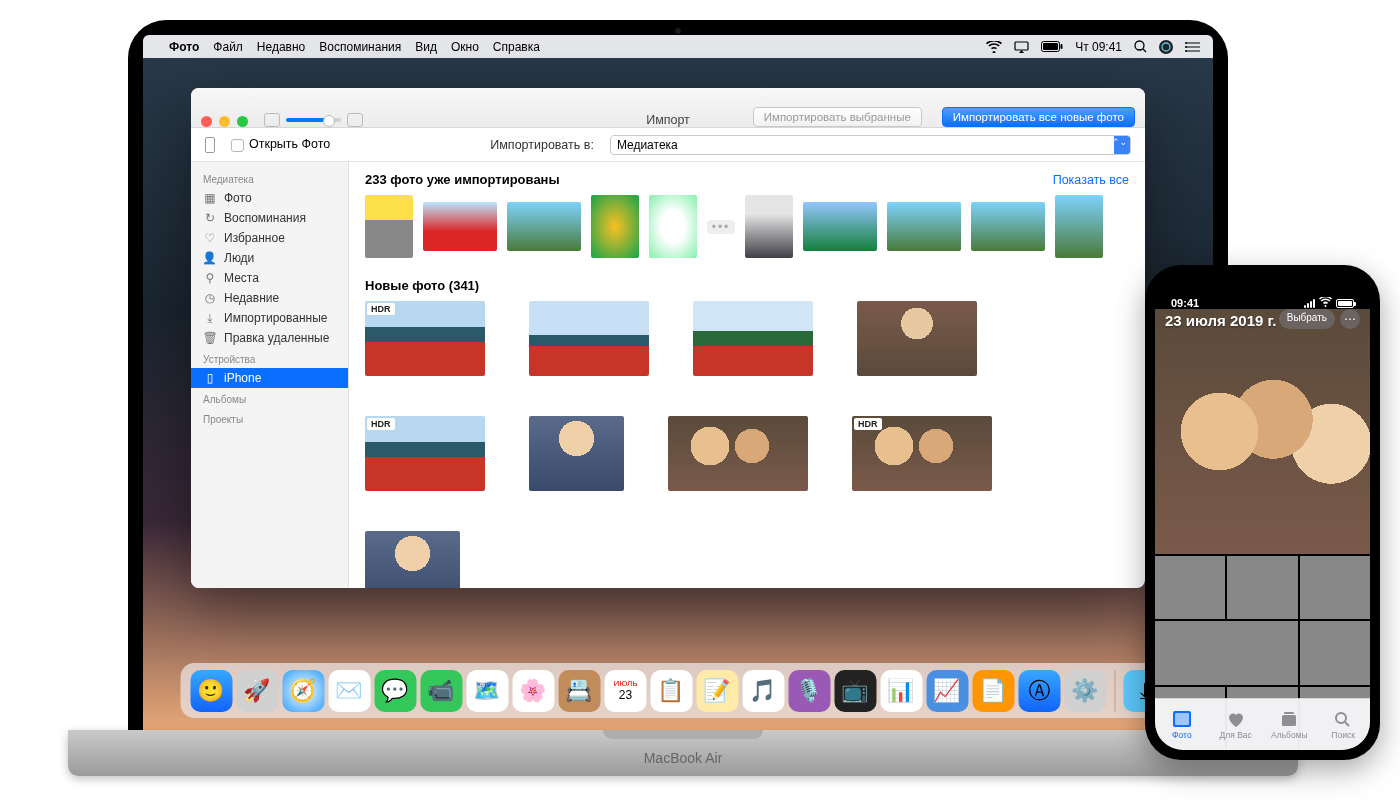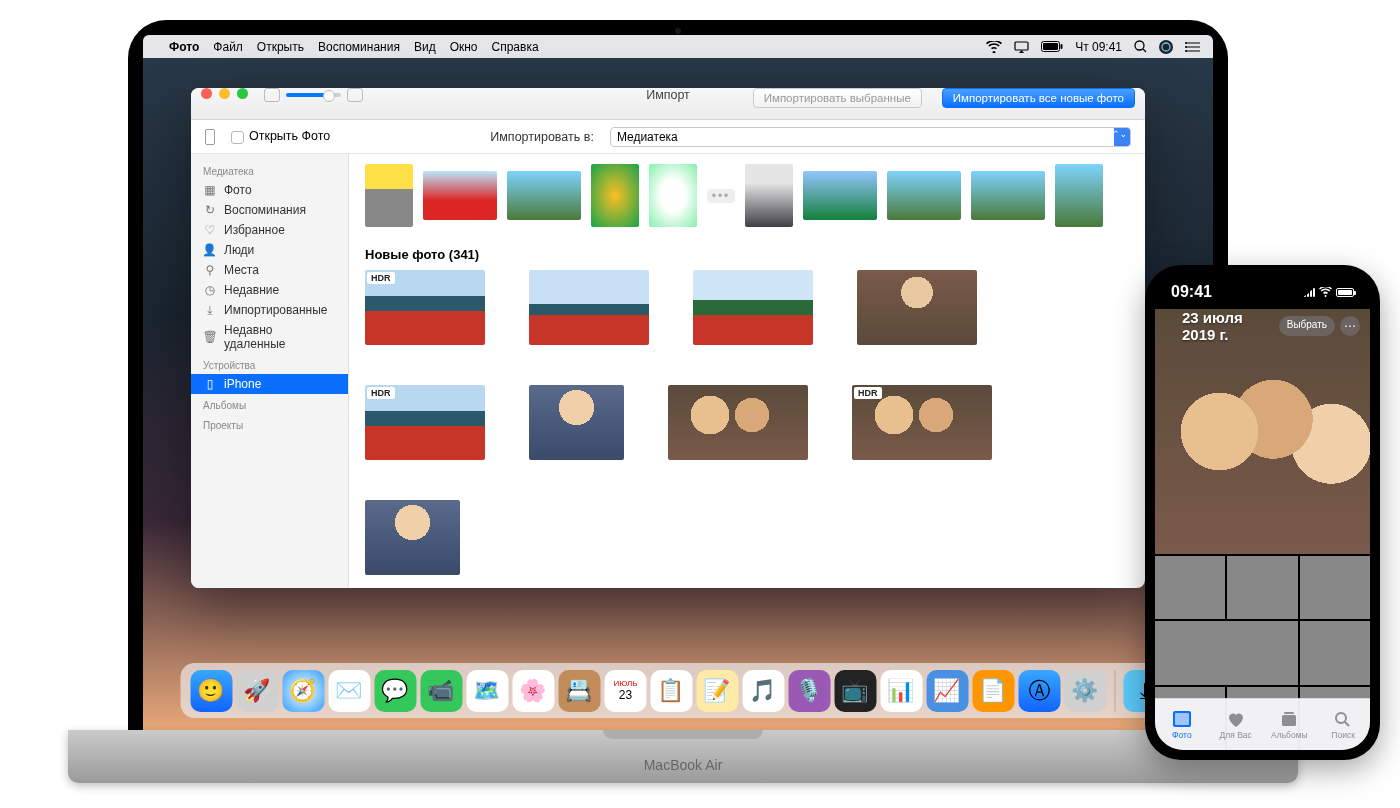--- a/index.html
+++ b/index.html
@@ -3,40 +3,40 @@
 <meta charset="utf-8">
 <style>
 *{margin:0;padding:0;box-sizing:border-box;font-family:-apple-system,BlinkMacSystemFont,"Helvetica Neue",sans-serif;-webkit-font-smoothing:antialiased}
 body{width:1400px;height:808px;background:#fff;overflow:hidden;position:relative}
 
 
 .macbook{position:absolute;left:128px;top:20px;width:1110px;height:745px}
 .macbook-bezel{width:1100px;height:710px;background:#000;border-radius:38px 38px 0 0;padding:15px 15px 0 15px;position:relative}
 .macbook-camera{position:absolute;left:50%;top:8px;transform:translateX(-50%);width:6px;height:6px;background:#1a1a1a;border-radius:50%}
 .macbook-screen{width:100%;height:100%;border-radius:6px 6px 0 0;background:linear-gradient(180deg,#2a3a4a 0%,#1a2530 40%,#3a2838 70%,#e8a878 100%);overflow:hidden;position:relative}
-.macbook-base{width:1230px;height:53px;background:linear-gradient(180deg,#cacaca,#9a9a9a);margin-left:-60px;border-radius:0 0 10px 10px;position:relative;box-shadow:0 3px 10px rgba(0,0,0,.25)}
+.macbook-base{width:1230px;height:46px;background:linear-gradient(180deg,#cacaca,#9a9a9a);margin-left:-60px;border-radius:0 0 10px 10px;position:relative;box-shadow:0 3px 10px rgba(0,0,0,.25)}
 .macbook-label{position:absolute;left:50%;bottom:10px;transform:translateX(-50%);color:#666;font-size:14px}
 .macbook-notch{position:absolute;left:50%;top:0;transform:translateX(-50%);width:160px;height:9px;background:#adadad;border-radius:0 0 10px 10px}
 
 
 .menubar{height:23px;background:rgba(250,250,252,.9);display:flex;align-items:center;padding:0 12px;font-size:12px;color:#000}
 .menubar .apple{margin-right:14px;font-size:13px}
 .menubar .app{font-weight:600;margin-right:14px}
 .menubar .mi{margin-right:14px;cursor:default}
 .menubar .spacer{flex:1}
 .menubar .status{display:flex;align-items:center;gap:12px}
 .menubar .clock{font-size:12px}
 .menubar svg{display:block}
 
 
 .desktop{position:absolute;inset:23px 0 0 0}
 
 
 .pwin{position:absolute;left:48px;top:30px;width:954px;height:500px;background:#fff;border-radius:8px;box-shadow:0 20px 60px rgba(0,0,0,.4);overflow:hidden;display:flex;flex-direction:column}
-.titlebar{height:32px;background:linear-gradient(#f7f7f7,#ececec);border-bottom:1px solid #d7d7d7;display:flex;align-items:flex-start;position:relative;padding:0 10px}
+.titlebar{height:40px;background:linear-gradient(#f7f7f7,#ececec);border-bottom:1px solid #d7d7d7;display:flex;align-items:flex-end;position:relative;padding:0 10px}
 .traffic{display:flex;gap:7px;margin-right:12px}
 .traffic span{width:11px;height:11px;border-radius:50%}
 .dot-r{background:#ff5f57}.dot-y{background:#febc2e}.dot-g{background:#28c840}
 .tb-tool{display:flex;align-items:center;gap:6px;margin-left:4px}
 .tb-icon{width:16px;height:14px;border:1px solid #bbb;border-radius:3px;display:inline-block}
 .tb-slider{width:55px;height:4px;background:linear-gradient(to right,#007aff 70%,#cfcfcf 70%);border-radius:2px;position:relative}
 .tb-slider::after{content:"";position:absolute;left:68%;top:-3px;width:10px;height:10px;background:#fff;border:1px solid #bbb;border-radius:50%}
 .titlebar .wtitle{position:absolute;left:50%;transform:translateX(-50%);font-size:12.5px;color:#444}
 .titlebar .right{margin-left:auto;display:flex;gap:20px}
 .btn{font-size:11.5px;padding:3px 10px;border-radius:4px;border:1px solid #c9c9c9;background:linear-gradient(#fff,#f1f1f1);color:#999}
@@ -93,30 +93,30 @@
 
 
 .dock{position:absolute;left:50%;bottom:12px;transform:translateX(-50%);height:55px;background:rgba(240,240,245,.65);backdrop-filter:blur(20px);border-radius:14px;display:flex;align-items:center;padding:0 10px;gap:4px}
 .dock .app{width:42px;height:42px;border-radius:10px;display:flex;align-items:center;justify-content:center;font-size:22px}
 .dock .sep{width:1px;height:42px;background:rgba(0,0,0,.2);margin:0 4px}
 
 
 .iphone{position:absolute;right:20px;top:265px;width:235px;height:495px;background:#000;border-radius:36px;padding:10px;box-shadow:0 10px 30px rgba(0,0,0,.35)}
 .iphone-screen{width:100%;height:100%;background:#000;border-radius:28px;overflow:hidden;position:relative;display:flex;flex-direction:column}
 .notch{position:absolute;left:50%;top:0;transform:translateX(-50%);width:100px;height:22px;background:#000;border-radius:0 0 14px 14px;z-index:5}
-.ios-status{height:34px;display:flex;align-items:center;justify-content:space-between;padding:0 16px;color:#fff;font-size:16px;font-weight:600;position:relative;z-index:2}
+.ios-status{height:34px;display:flex;align-items:flex-end;justify-content:space-between;padding:0 16px;color:#fff;font-size:11px;font-weight:600;position:relative;z-index:2}
 .ios-status .r{display:flex;align-items:center;gap:4px}
 .ios-sig{display:flex;align-items:flex-end;gap:1px}
 .ios-sig span{width:2px;background:#fff;border-radius:1px}
 .ios-sig span:nth-child(1){height:3px}.ios-sig span:nth-child(2){height:5px}.ios-sig span:nth-child(3){height:7px}.ios-sig span:nth-child(4){height:9px}
 .ios-batt{width:18px;height:9px;border:1px solid #fff;border-radius:2px;position:relative}
 .ios-batt::after{content:"";position:absolute;right:-3px;top:2px;width:2px;height:4px;background:#fff;border-radius:0 1px 1px 0}
 .ios-batt::before{content:"";position:absolute;left:1px;top:1px;bottom:1px;width:90%;background:#fff;border-radius:1px}
 
-.ios-header{position:absolute;top:34px;left:27px;right:10px;z-index:3;display:flex;align-items:center;justify-content:space-between}
+.ios-header{position:absolute;top:34px;left:10px;right:10px;z-index:3;display:flex;align-items:flex-end;justify-content:space-between}
 .ios-header h2{color:#fff;font-size:15px;font-weight:600;text-shadow:0 1px 2px rgba(0,0,0,.5)}
 .ios-header .pills{display:flex;gap:5px}
 .ios-header .pill{background:rgba(120,120,128,.55);color:#fff;font-size:10px;padding:3px 8px;border-radius:11px}
 .ios-header .circ{width:20px;height:20px;border-radius:50%;background:rgba(120,120,128,.55);color:#fff;display:flex;align-items:center;justify-content:center;font-size:12px}
 
 .ios-hero{height:245px;background:#6a4a3a;position:relative}
 .ios-hero::after{content:"";position:absolute;inset:0;background:radial-gradient(circle at 30% 50%,#e8c090 20%,transparent 20%),radial-gradient(circle at 55% 45%,#d8a878 22%,transparent 22%),radial-gradient(circle at 82% 55%,#f0d0a8 18%,transparent 18%),linear-gradient(#5a4a3a,#7a5a4a)}
 
 .ios-grid{flex:1;display:grid;grid-template-columns:1fr 1fr 1fr;gap:2px;padding:2px 0 0 0;background:#000}
 .ios-grid>div{background:#888}
@@ -136,21 +136,21 @@
 
 <div class="macbook">
   <div class="macbook-bezel">
     <div class="macbook-camera"></div>
     <div class="macbook-screen">
 
       <div class="menubar">
         <span class="apple"></span>
         <span class="app">Фото</span>
         <span class="mi">Файл</span>
-        <span class="mi">Открыть</span>
+        <span class="mi">Недавно</span>
         <span class="mi">Воспоминания</span>
         <span class="mi">Вид</span>
         <span class="mi">Окно</span>
         <span class="mi">Справка</span>
         <span class="spacer"></span>
         <div class="status">
           <span>
               <svg width="16" height="12" viewBox="0 0 16 12">
                 <path d="M8 10a1.5 1.5 0 100 3 1.5 1.5 0 000-3zm-3-3a5 5 0 016 0l-1 1.2a3.3 3.3 0 00-4 0zm-2.7-2.7a8.7 8.7 0 0111.4 0l-1 1.2a7 7 0 00-9.3 0zM0 2a12.3 12.3 0 0116 0l-1 1.2A10.6 10.6 0 001 3.2z" fill="#000"></path>
               </svg>
@@ -250,34 +250,38 @@
               <div class="item">
                   <span class="ic">◷</span>
                   <span>Недавние</span>
                 </div>
               <div class="item">
                   <span class="ic">⤓</span>
                   <span>Импортированные</span>
                 </div>
               <div class="item">
                   <span class="ic">🗑</span>
-                  <span>Недавно удаленные</span>
+                  <span>Правка удаленные</span>
                 </div>
 
               <div class="hdr">Устройства</div>
               <div class="item sel">
                   <span class="ic">▯</span>
                   <span>iPhone</span>
                 </div>
 
               <div class="hdr">Альбомы</div>
               <div class="hdr">Проекты</div>
             </div>
 
             <div class="content">
+              <div class="sect-head">
+                <h3>233 фото уже импортированы</h3>
+                <a class="link">Показать все</a>
+              </div>
               <div class="row-thumbs">
                 <div class="th t-bus"></div>
                 <div class="th w t-float"></div>
                 <div class="th w t-scenic"></div>
                 <div class="th t-flower"></div>
                 <div class="th t-dog"></div>
                 <div class="ell">•••</div>
                 <div class="th t-hat"></div>
                 <div class="th w t-hill"></div>
                 <div class="th w t-scenic"></div>

